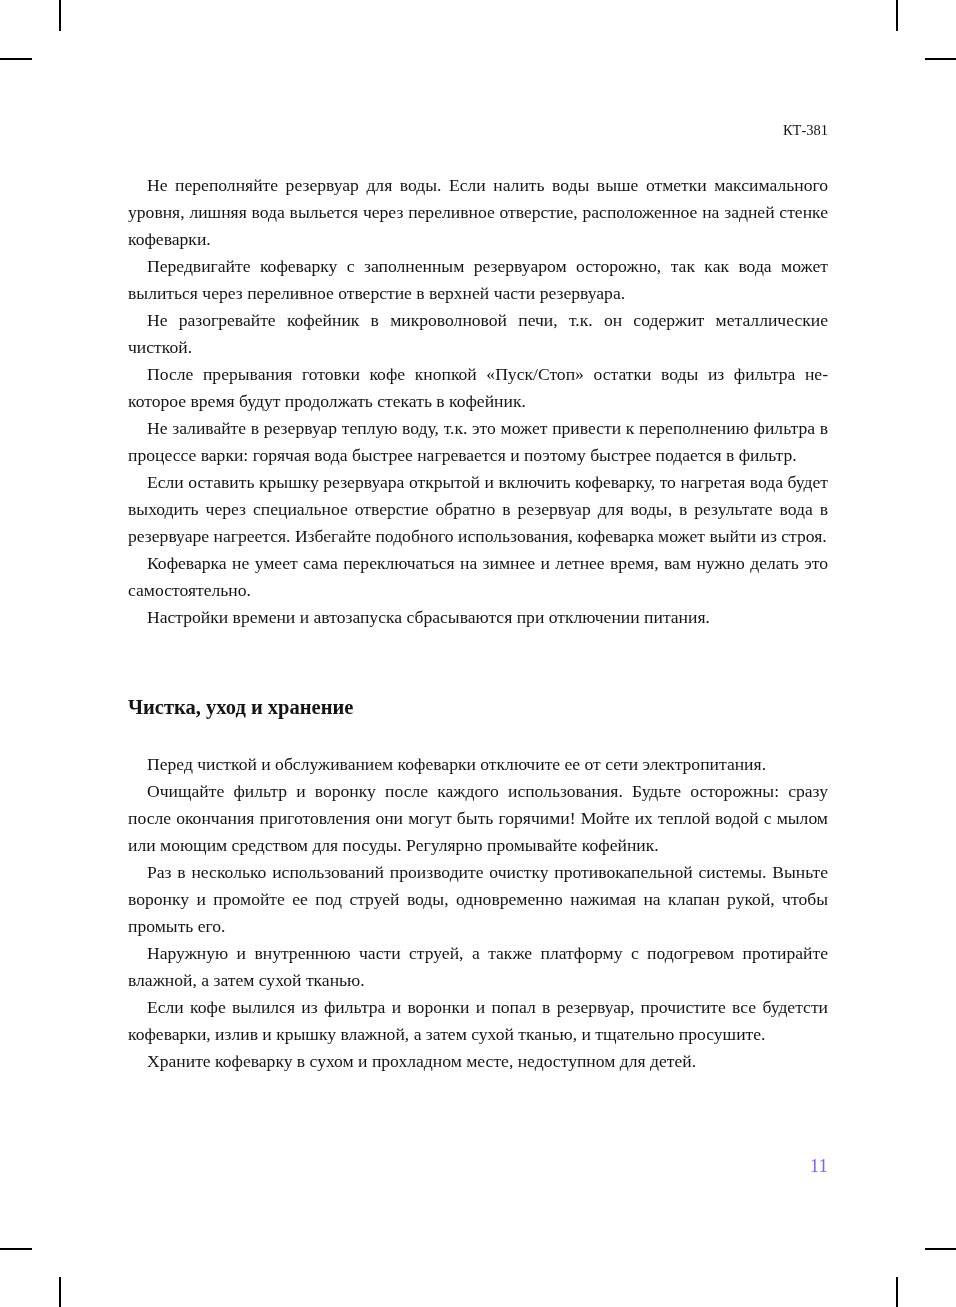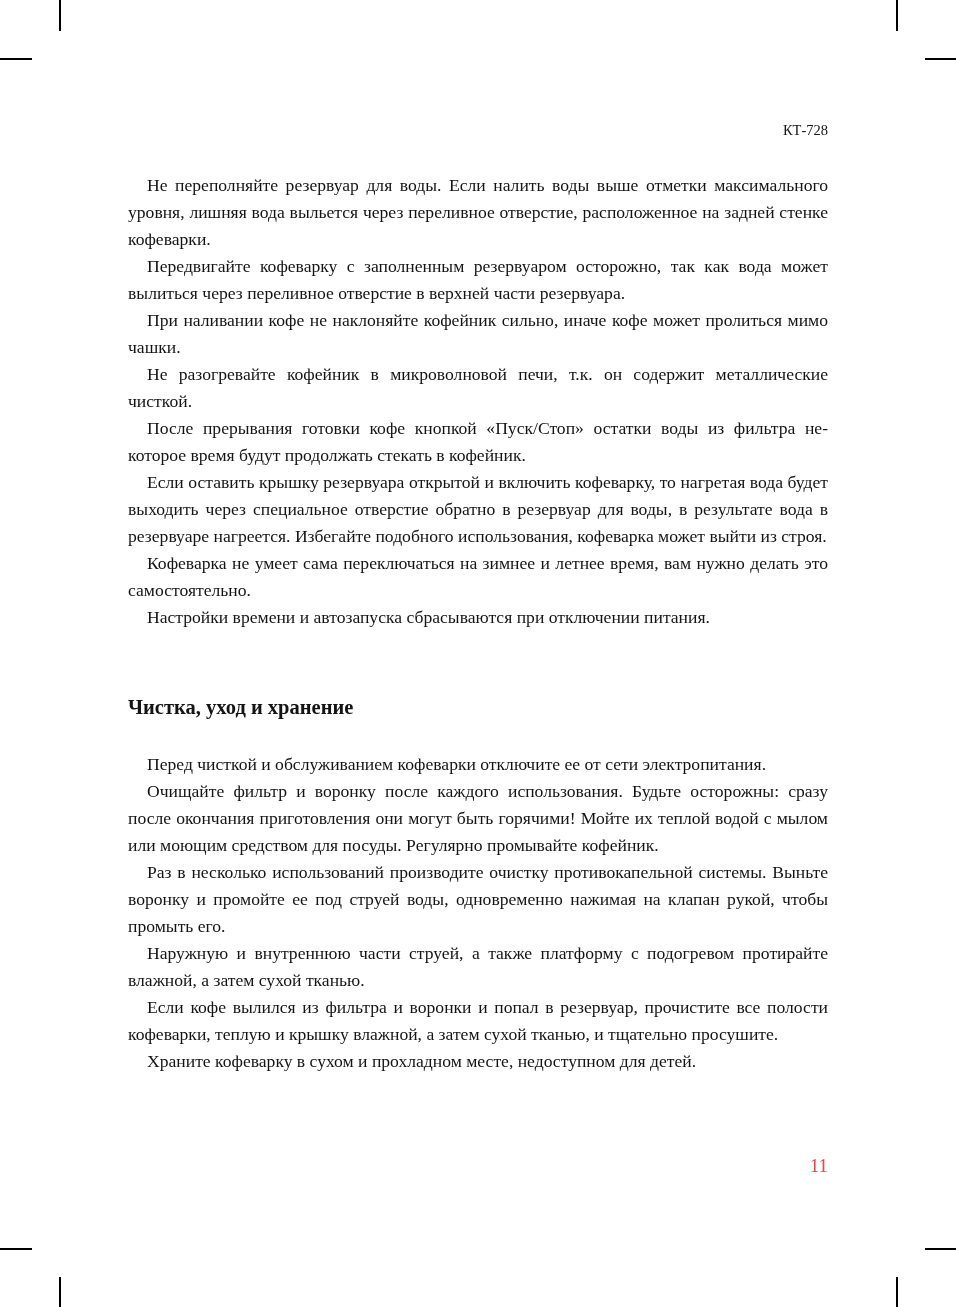--- a/index.html
+++ b/index.html
@@ -82,58 +82,58 @@
   }
 
   
   .folio {
     position: absolute;
     left: 128px;
     top: 1155px;
     width: 700px;
     text-align: right;
     font-size: 19px;
-    color: #ef4444;
+    color: #8b5cf6;
   }
 </style>
 </head>
 <body>
 
 <div class="page">
 
   <div class="crop crop-v crop-tl-v"></div>
   <div class="crop crop-h crop-tl-h"></div>
   <div class="crop crop-v crop-tr-v"></div>
   <div class="crop crop-h crop-tr-h"></div>
   <div class="crop crop-v crop-bl-v"></div>
   <div class="crop crop-h crop-bl-h"></div>
   <div class="crop crop-v crop-br-v"></div>
   <div class="crop crop-h crop-br-h"></div>
 
   <div class="running-head">
-    <span class="model">КТ-728</span>
+    <span class="model">КТ-381</span>
   </div>
 
   <div class="column">
 
     <p class="para">Не переполняйте резервуар для воды. Если налить воды выше отметки максималь­ного уровня, лишняя вода выльется через переливное отверстие, расположенное на зад­ней стенке кофеварки.</p>
     <p class="para">Передвигайте кофеварку с заполненным резервуаром осторожно, так как вода может вылиться через переливное отверстие в верхней части резервуара.</p>
-    <p class="para">При наливании кофе не наклоняйте кофейник сильно, иначе кофе может пролиться мимо чашки.</p>
     <p class="para">Не разогревайте кофейник в микроволновой печи, т.к. он содержит металлические чисткой.</p>
     <p class="para">После прерывания готовки кофе кнопкой «Пуск/Стоп» остатки воды из фильтра не­которое время будут продолжать стекать в кофейник.</p>
+    <p class="para">Не заливайте в резервуар теплую воду, т.к. это может привести к переполнению фильтра в процессе варки: горячая вода быстрее нагревается и поэтому быстрее по­дается в фильтр.</p>
     <p class="para">Если оставить крышку резервуара открытой и включить кофеварку, то нагретая вода будет выходить через специальное отверстие обратно в резервуар для воды, в результате вода в резервуаре нагреется. Избегайте подобного использования, кофеварка может вы­йти из строя.</p>
     <p class="para">Кофеварка не умеет сама переключаться на зимнее и летнее время, вам нужно делать это самостоятельно.</p>
     <p class="para">Настройки времени и автозапуска сбрасываются при отключении питания.</p>
 
     <h2 class="section-heading">Чистка, уход и хранение</h2>
 
     <p class="para">Перед чисткой и обслуживанием кофеварки отключите ее от сети электропитания.</p>
     <p class="para">Очищайте фильтр и воронку после каждого использования. Будьте осторожны: сра­зу после окончания приготовления они могут быть горячими! Мойте их теплой водой с мылом или моющим средством для посуды. Регулярно промывайте кофейник.</p>
     <p class="para">Раз в несколько использований производите очистку противокапельной системы. Выньте воронку и промойте ее под струей воды, одновременно нажимая на клапан ру­кой, чтобы промыть его.</p>
     <p class="para">Наружную и внутреннюю части струей, а также платформу с подогревом проти­райте влажной, а затем сухой тканью.</p>
-    <p class="para">Если кофе вылился из фильтра и воронки и попал в резервуар, прочистите все поло­сти кофеварки, теплую и крышку влажной, а затем сухой тканью, и тщательно просушите.</p>
+    <p class="para">Если кофе вылился из фильтра и воронки и попал в резервуар, прочистите все будет­сти кофеварки, излив и крышку влажной, а затем сухой тканью, и тщательно просушите.</p>
     <p class="para">Храните кофеварку в сухом и прохладном месте, недоступном для детей.</p>
 
   </div>
 
   <div class="folio">11</div>
 
 </div>
 
 </body></html>

